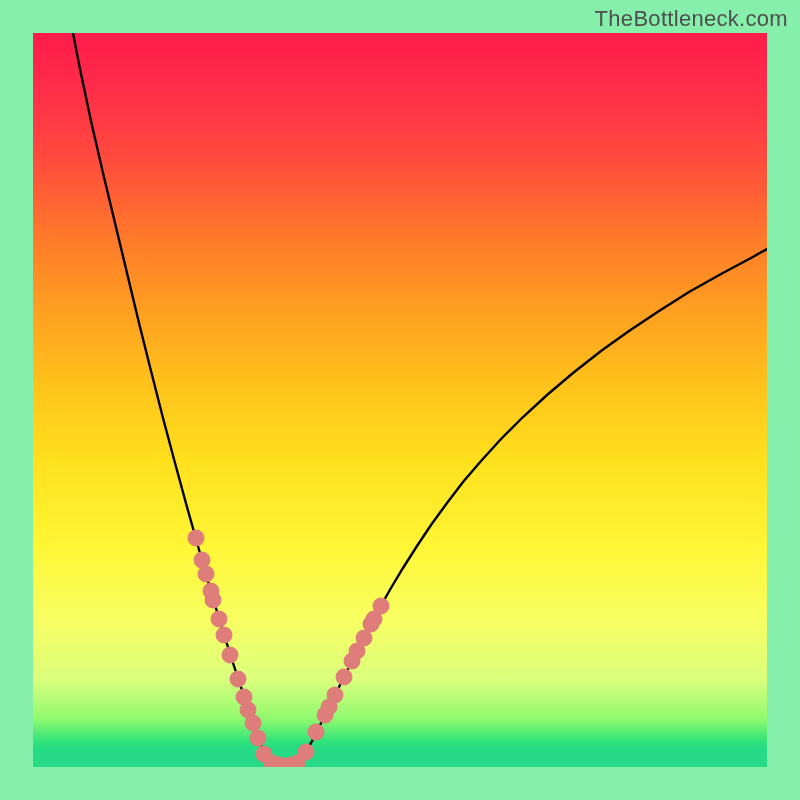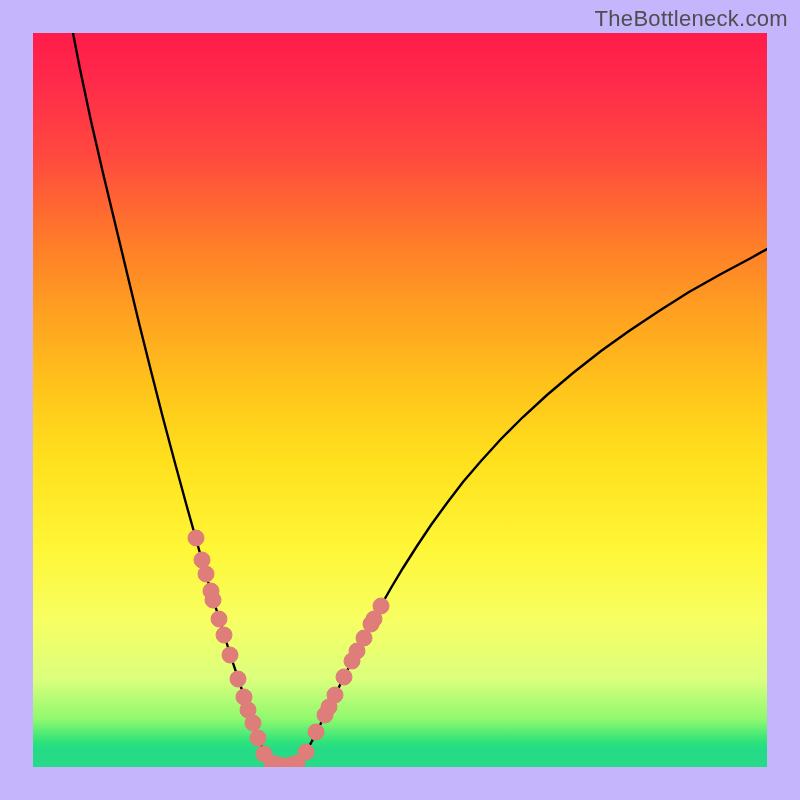--- a/index.html
+++ b/index.html
@@ -10,21 +10,21 @@
     overflow: hidden;
     background: #000;
     font-family: Arial, Helvetica, sans-serif;
   }
   .frame {
     position: absolute;
     top: 0;
     left: 0;
     width: 800px;
     height: 800px;
-    background: #c4b5fd;
+    background: #86efac;
   }
   .plot-area {
     position: absolute;
     top: 33px;
     left: 33px;
     width: 734px;
     height: 734px;
     overflow: hidden;
   }
   .gradient-bg {

